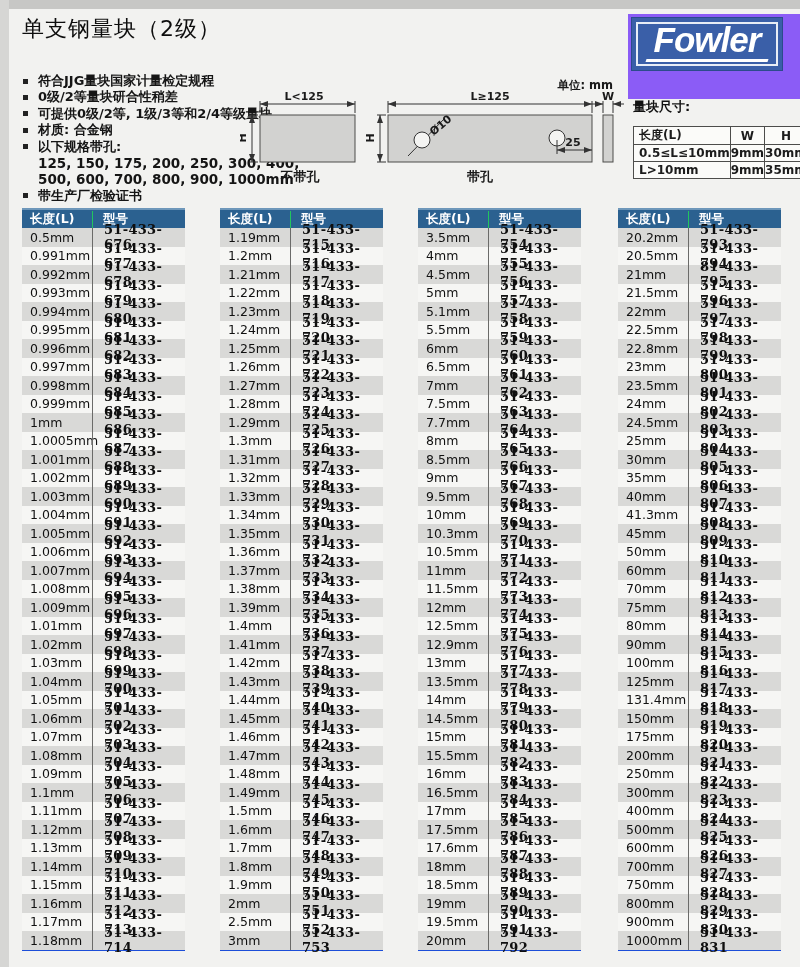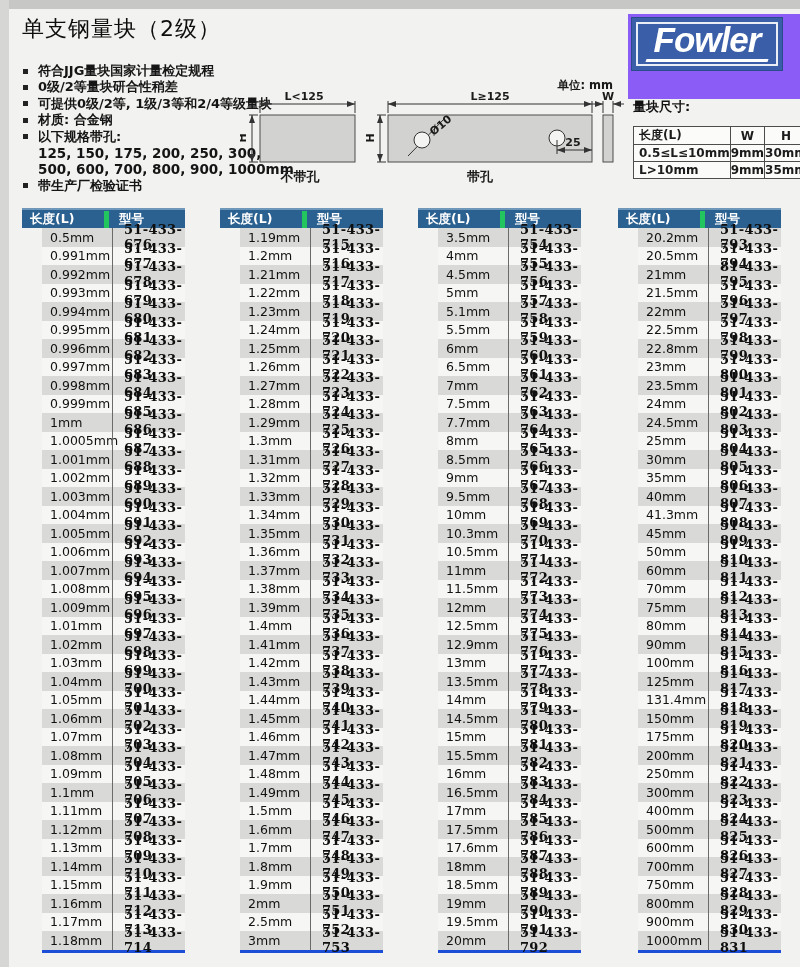--- a/index.html
+++ b/index.html
@@ -29,21 +29,21 @@
   }
   .logo-text{
     position:absolute;left:10px;top:2px;width:130px;text-align:center;
     font-family:"Liberation Sans",sans-serif;
     font-size:35px;font-weight:bold;font-style:italic;color:#ffffff;
     letter-spacing:-1px;
   }
   .logo-underline{position:absolute;left:14px;bottom:8px;width:122px;height:3px;background:#ffffff;transform:skewX(-18deg);}
 
   
-  .bullets{position:absolute;left:22px;top:63px;width:350px;}
+  .bullets{position:absolute;left:22px;top:73px;width:350px;}
   .bullet-item{
     position:relative;padding-left:16px;line-height:16.4px;
     font-size:13px;font-weight:bold;color:#151515;white-space:nowrap;
   }
   .bullet-item .sq{
     position:absolute;left:1px;top:5.5px;width:5px;height:5px;background:#222;
   }
   .bullet-item.no-marker{padding-left:16px;font-size:13.5px;}
 
   
@@ -69,25 +69,25 @@
   table.size-table .h{width:38px;}
 
   
   .gb{position:absolute;top:208px;width:163px;}
   .gb-head{
     display:flex;height:18px;
     background:#2b6190;border-top:2.5px solid #6e97ba;
     color:#ffffff;font-size:12.5px;font-weight:bold;align-items:center;
   }
   .gb-head .c1{width:62px;padding-left:8px;flex:none;}
-  .gb-head .c2{flex:1;padding-left:10px;border-left:5px solid #22c55e;margin-left:12px;}
+  .gb-head .c2{flex:1;padding-left:10px;border-left:1px solid #22c55e;}
   .gb-row{display:flex;height:18.5px;align-items:center;}
   .gb-row:nth-child(odd){background:#d9d9d7;}
   .gb-row:nth-child(even){background:#f6f6f4;}
-  .gb-body{border-bottom:3px solid #1d4ed8;margin-left:20px;}
+  .gb-body{border-bottom:1px solid #1d4ed8;}
   .len{
     width:62px;flex:none;padding-left:8px;
     font-size:12.5px;color:#111;
   }
   .mdl{
     flex:1;padding-left:11px;align-self:stretch;display:flex;align-items:center;
     border-left:1.5px solid #6b6b69;
     font-family:"DejaVu Serif","Liberation Serif",serif;
     font-size:13px;font-weight:bold;letter-spacing:0.3px;color:#0f0f0f;
   }

